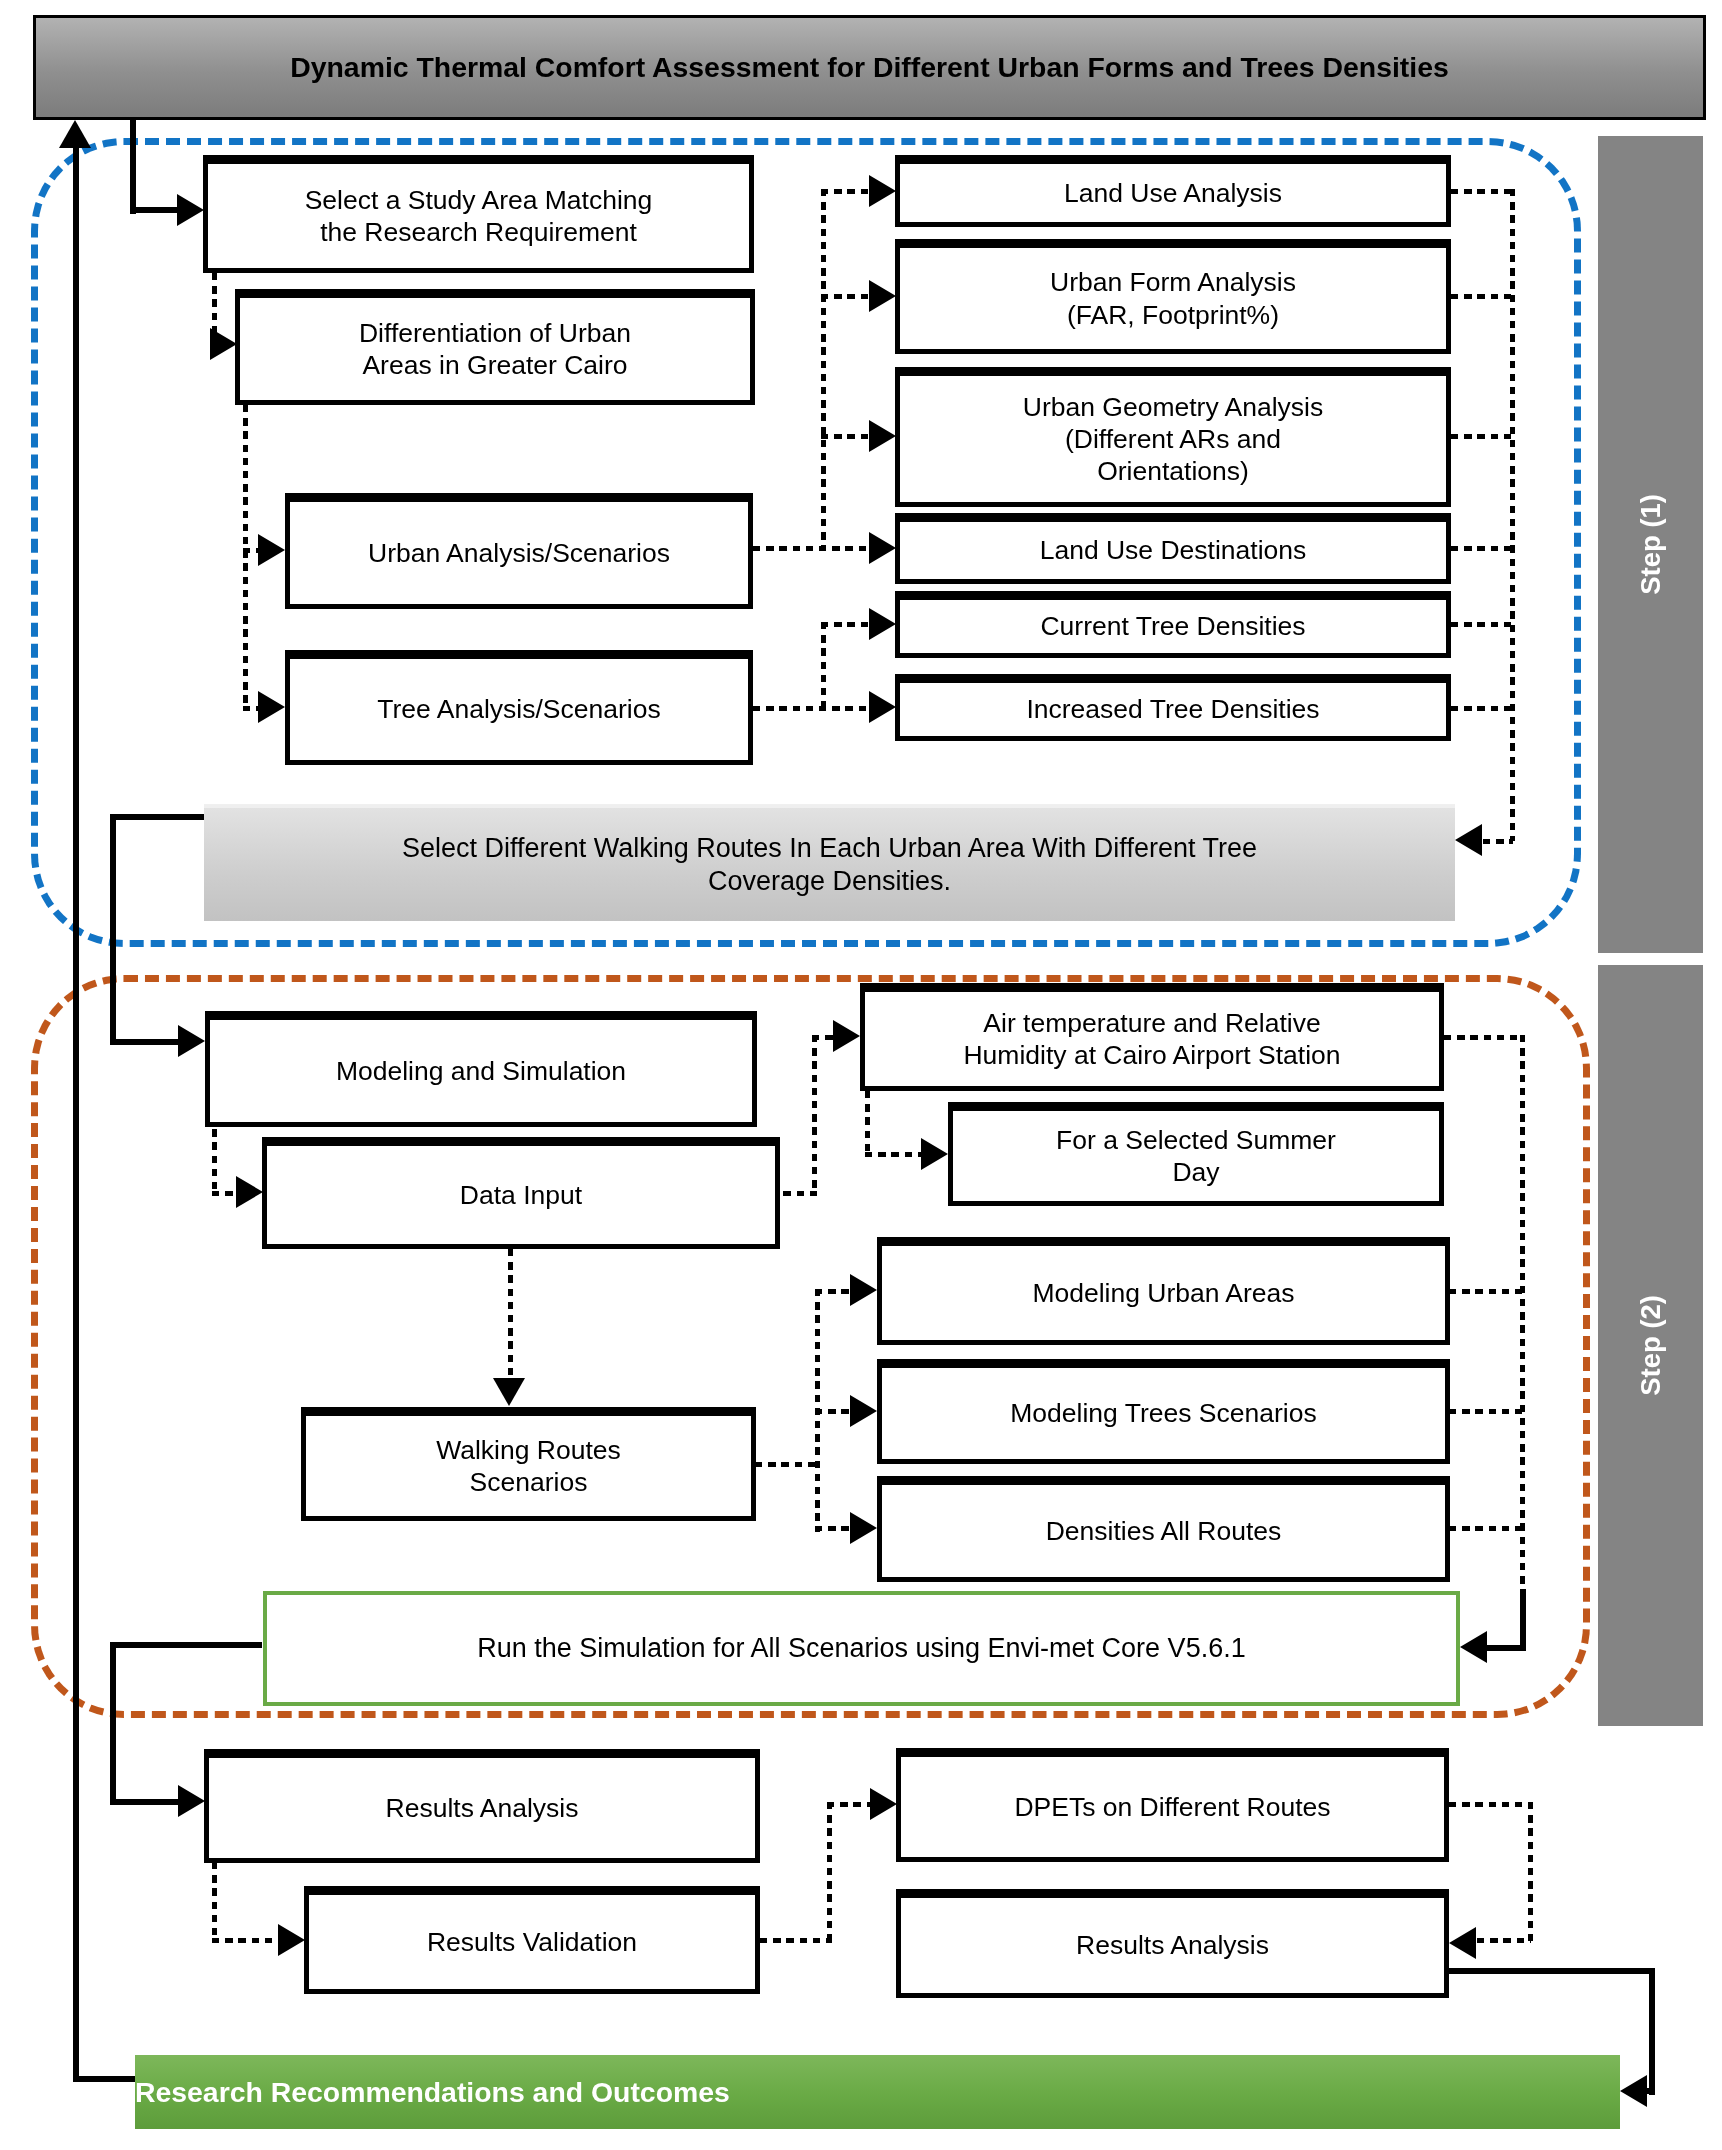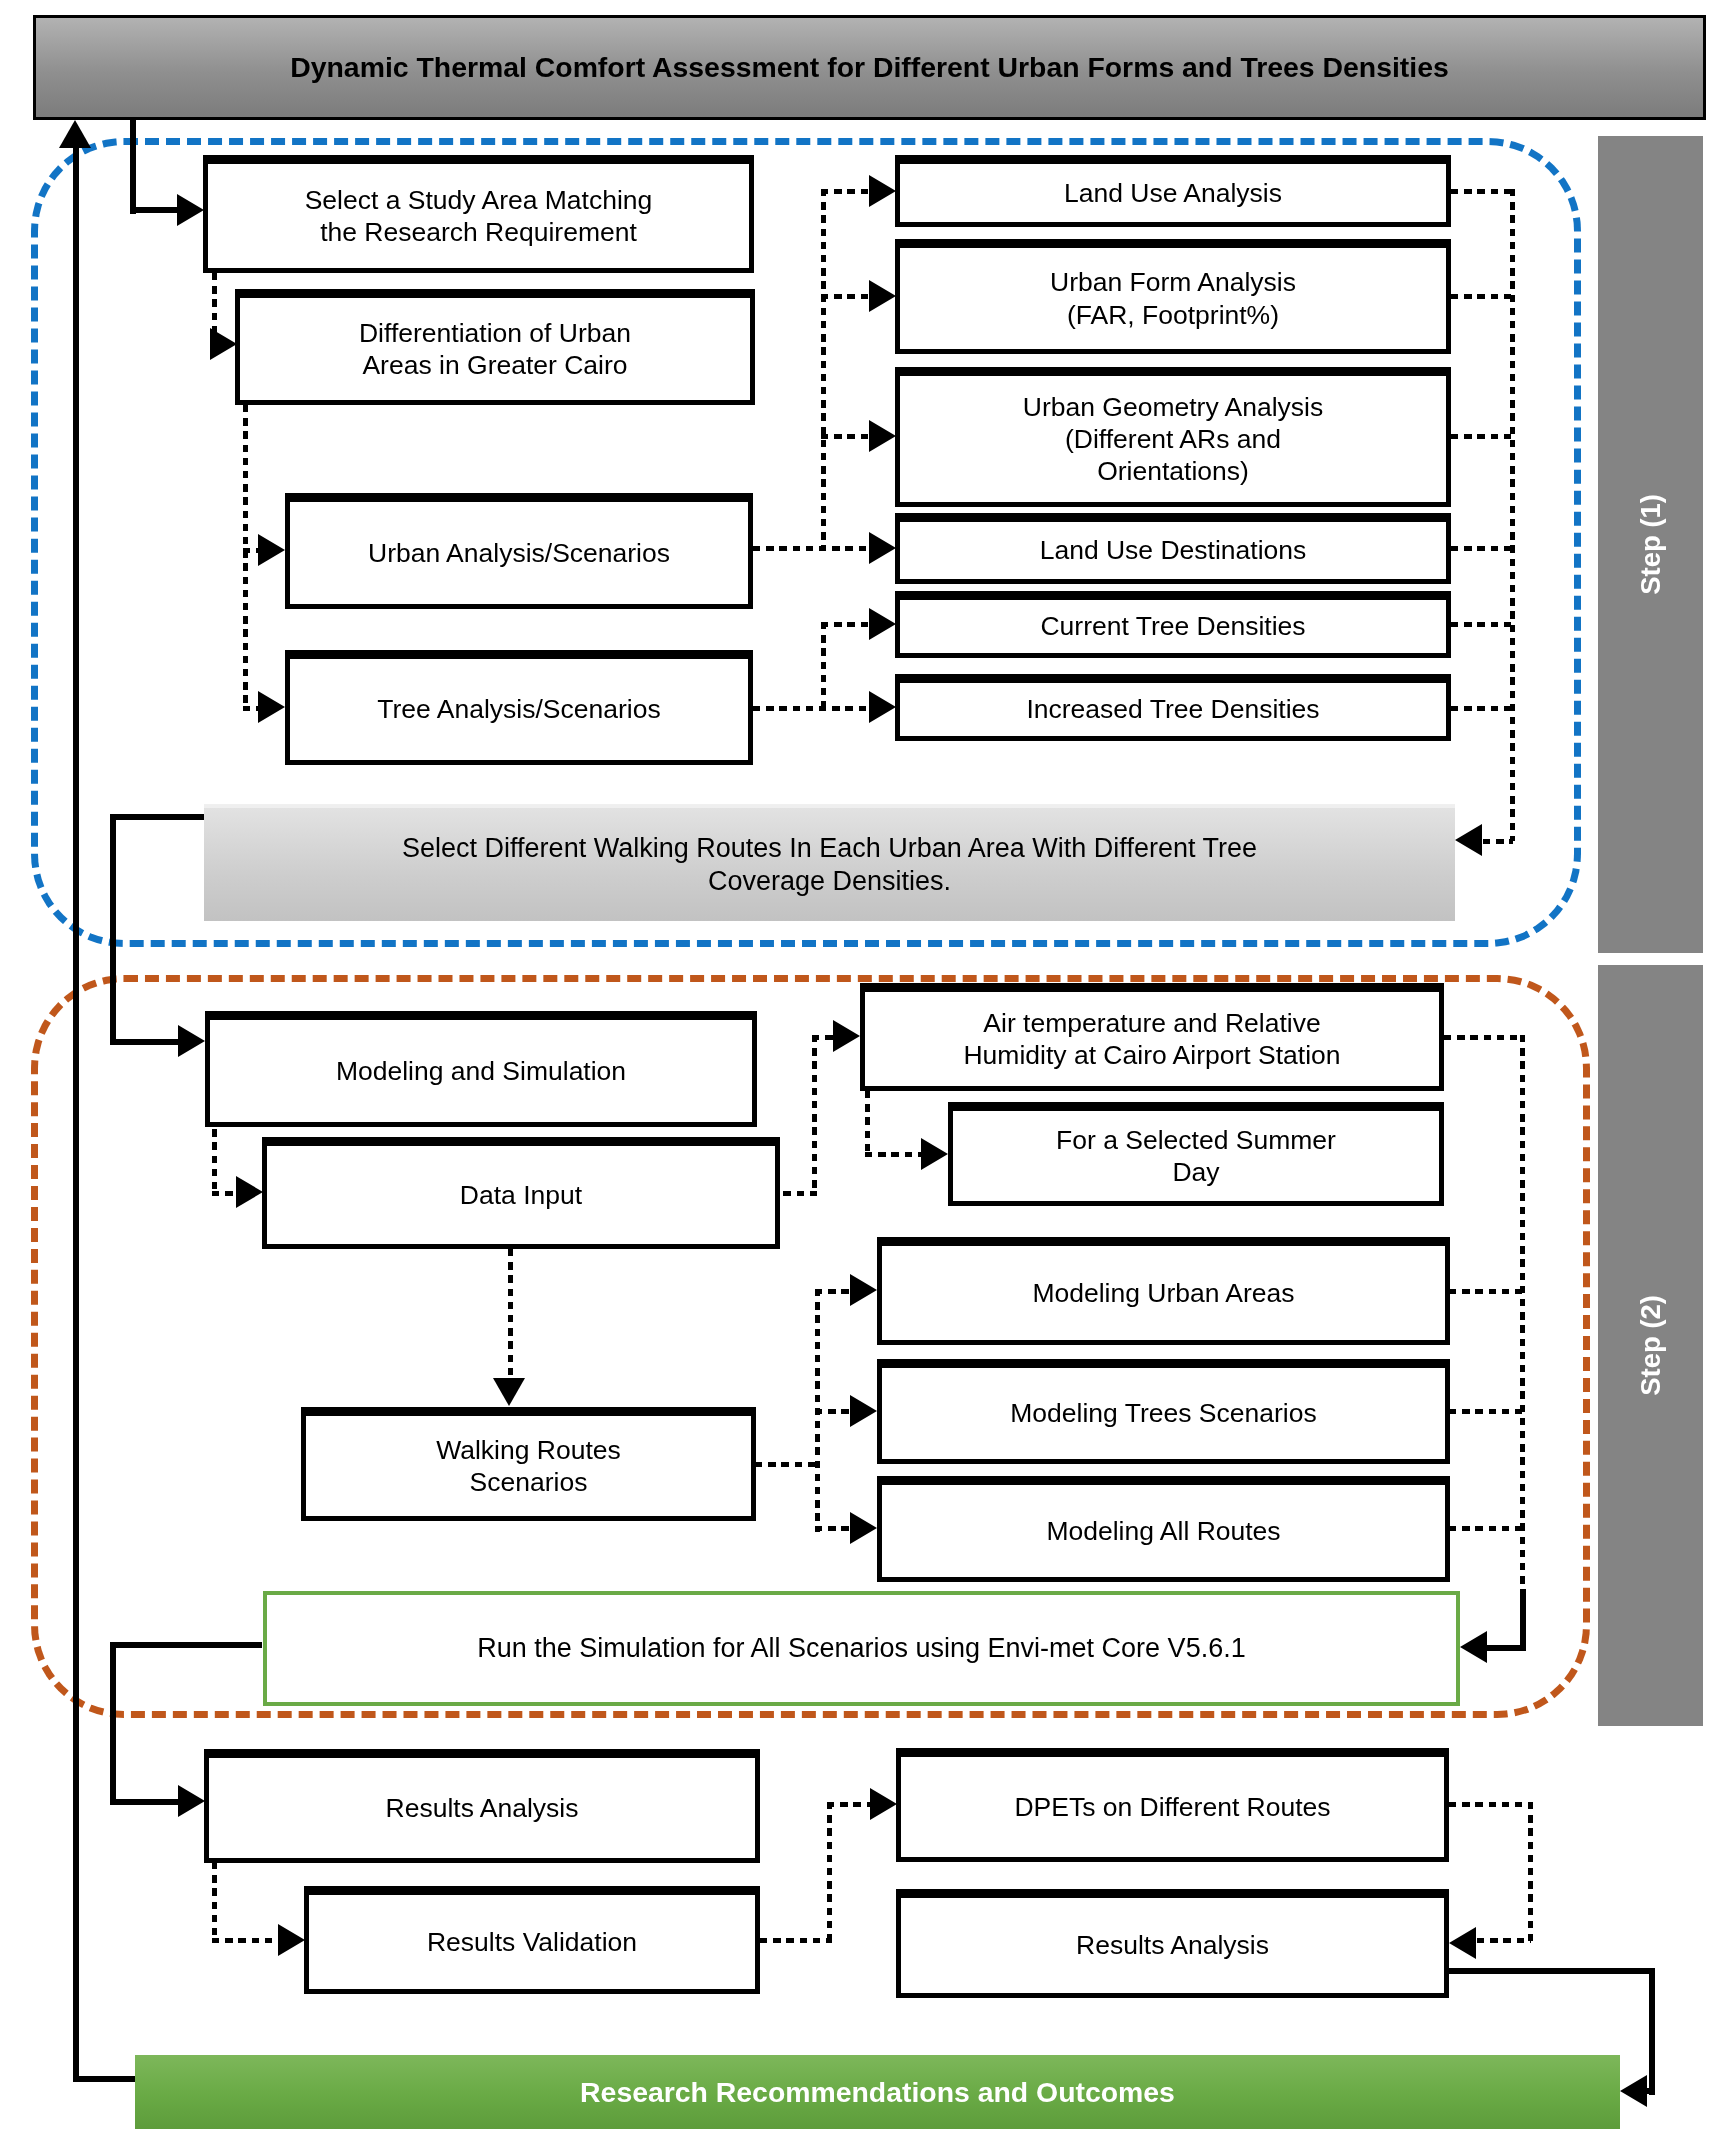--- a/index.html
+++ b/index.html
@@ -22,21 +22,21 @@
 
   
   .box{position:absolute;box-sizing:border-box;background:#fff;border:5.4px solid #000;border-top-width:9.3px;
        display:flex;align-items:center;justify-content:center;text-align:center;
        font-size:26.5px;line-height:1.22;white-space:pre-line;padding:2.9px 13.7px;}
   .box.gray{border:none;background:linear-gradient(180deg,#e2e2e2 0%,#cdcdcd 60%,#c2c2c2 100%);
             box-shadow:0 -3.9px 0 #efefef;font-size:27px;text-align:center;}
   .box.runbox{border:4.4px solid #6aaa46;font-size:27px;}
   .greenbar{position:absolute;box-sizing:border-box;
             background:linear-gradient(180deg,#7db75a 0%,#69aa45 55%,#5d9c3b 100%);
-            color:#fff;display:flex;align-items:center;justify-content:center;
+            color:#fff;display:flex;align-items:center;justify-content:flex-start;
             font-size:28.4px;font-weight:bold;text-align:center;}
 
   
   .hline{position:absolute;height:5.9px;background:#000;}
   .vline{position:absolute;width:5.9px;background:#000;}
   .hdot{position:absolute;height:4.9px;background:repeating-linear-gradient(90deg,#000 0 7.4px,transparent 7.4px 13.2px);}
   .vdot{position:absolute;width:4.9px;background:repeating-linear-gradient(180deg,#000 0 7.4px,transparent 7.4px 13.2px);}
   .arr{position:absolute;width:0;height:0;}
   .arr.r{border-top:16.7px solid transparent;border-bottom:16.7px solid transparent;border-left:27.5px solid #000;}
   .arr.l{border-top:16.7px solid transparent;border-bottom:16.7px solid transparent;border-right:27.5px solid #000;}
@@ -190,21 +190,21 @@
   <div class="box" style="left:205px;top:999px;width:552px;height:116px;margin-top:12px;">Modeling and Simulation</div>
   <div class="box" style="left:262px;top:1137px;width:518px;height:112px;">Data Input</div>
   <div class="box" style="left:860px;top:983px;width:584px;height:108px;">Air temperature and Relative
 Humidity at Cairo Airport Station</div>
   <div class="box" style="left:948px;top:1102px;width:496px;height:104px;">For a Selected Summer
 Day</div>
   <div class="box" style="left:301px;top:1407px;width:455px;height:114px;">Walking Routes
 Scenarios</div>
   <div class="box" style="left:877px;top:1237px;width:573px;height:108px;text-align:right;">Modeling Urban Areas</div>
   <div class="box" style="left:877px;top:1359px;width:573px;height:105px;">Modeling Trees Scenarios</div>
-  <div class="box" style="left:877px;top:1476px;width:573px;height:106px;">Modeling All Routes</div>
+  <div class="box" style="left:877px;top:1476px;width:573px;height:106px;">Densities All Routes</div>
   <div class="box runbox" style="left:263px;top:1591px;width:1197px;height:115px;">Run the Simulation for All Scenarios using Envi-met Core V5.6.1</div>
 
   <div class="box" style="left:204px;top:1749px;width:556px;height:114px;">Results Analysis</div>
   <div class="box" style="left:304px;top:1886px;width:456px;height:108px;">Results Validation</div>
   <div class="box" style="left:896px;top:1748px;width:553px;height:114px;">DPETs on Different Routes</div>
   <div class="box" style="left:896px;top:1889px;width:553px;height:109px;">Results Analysis</div>
   <div class="greenbar" style="left:135px;top:2055px;width:1485px;height:74px;">
     <span>Research Recommendations and Outcomes</span>
   </div>
 

